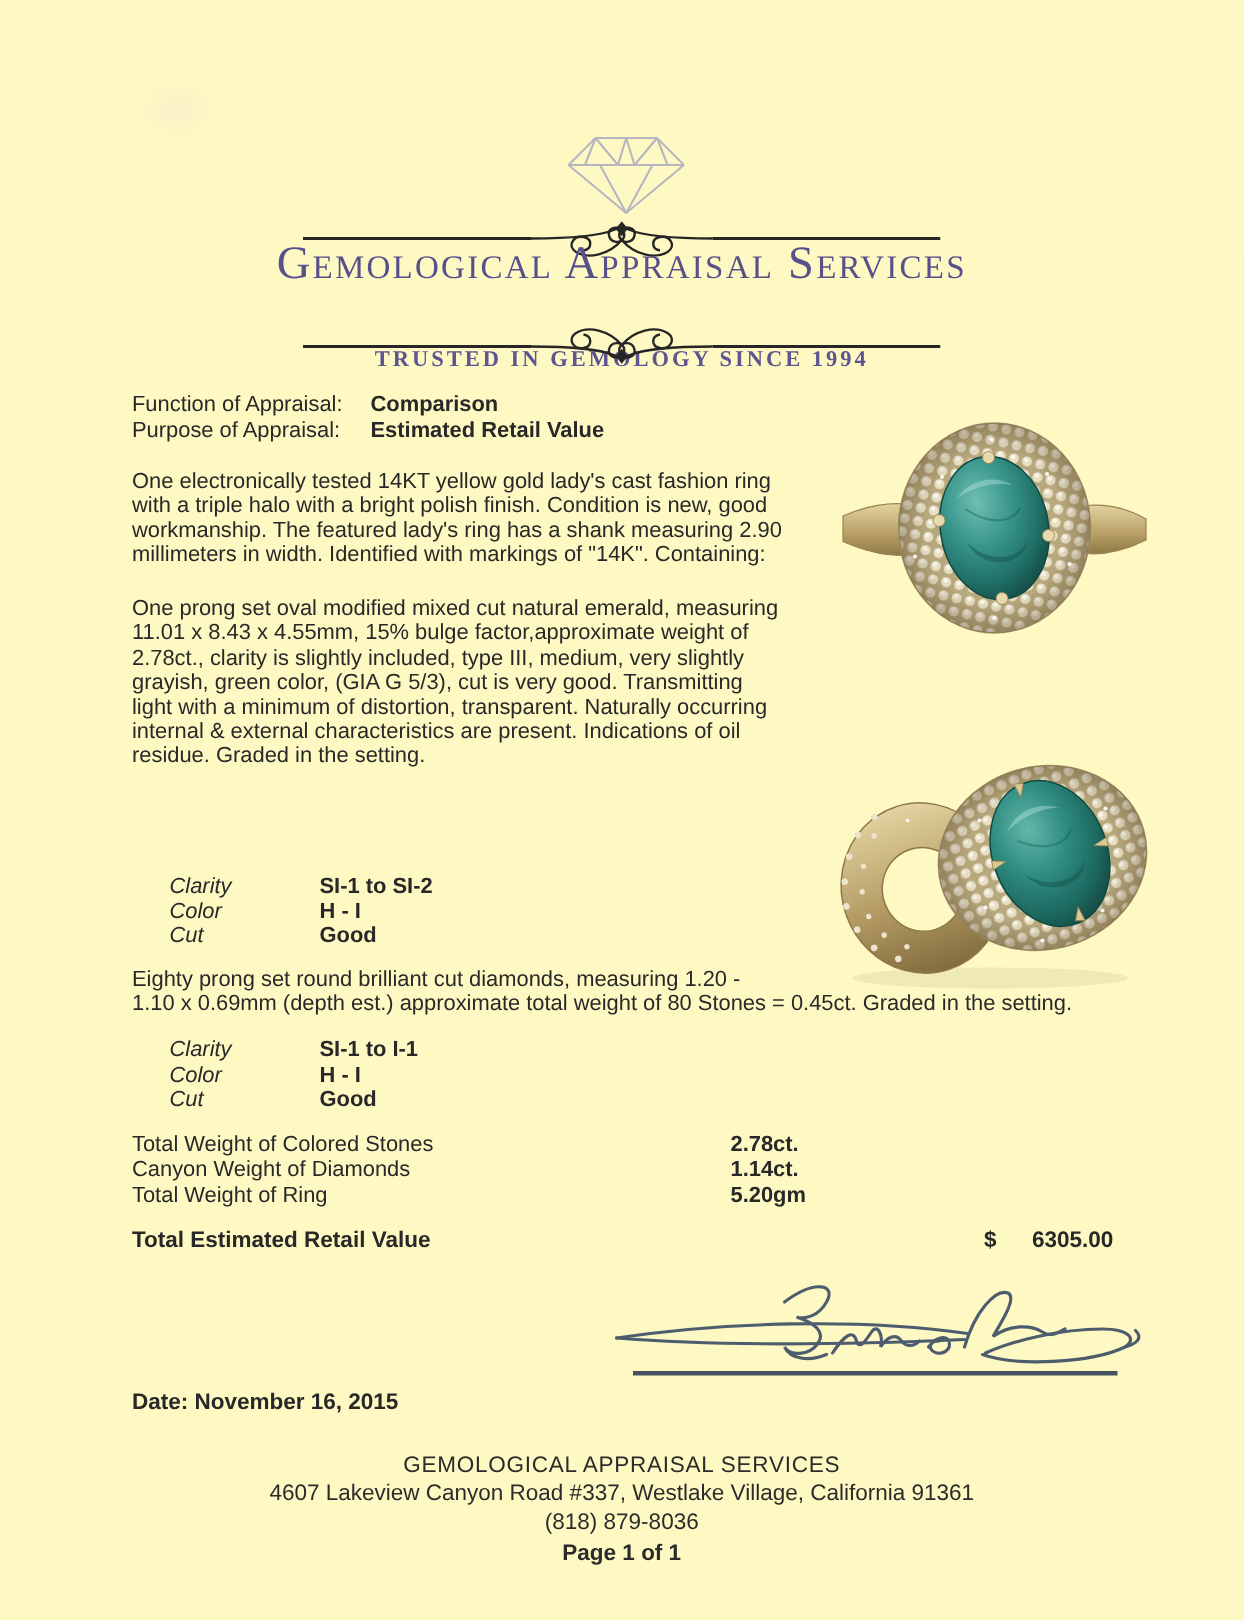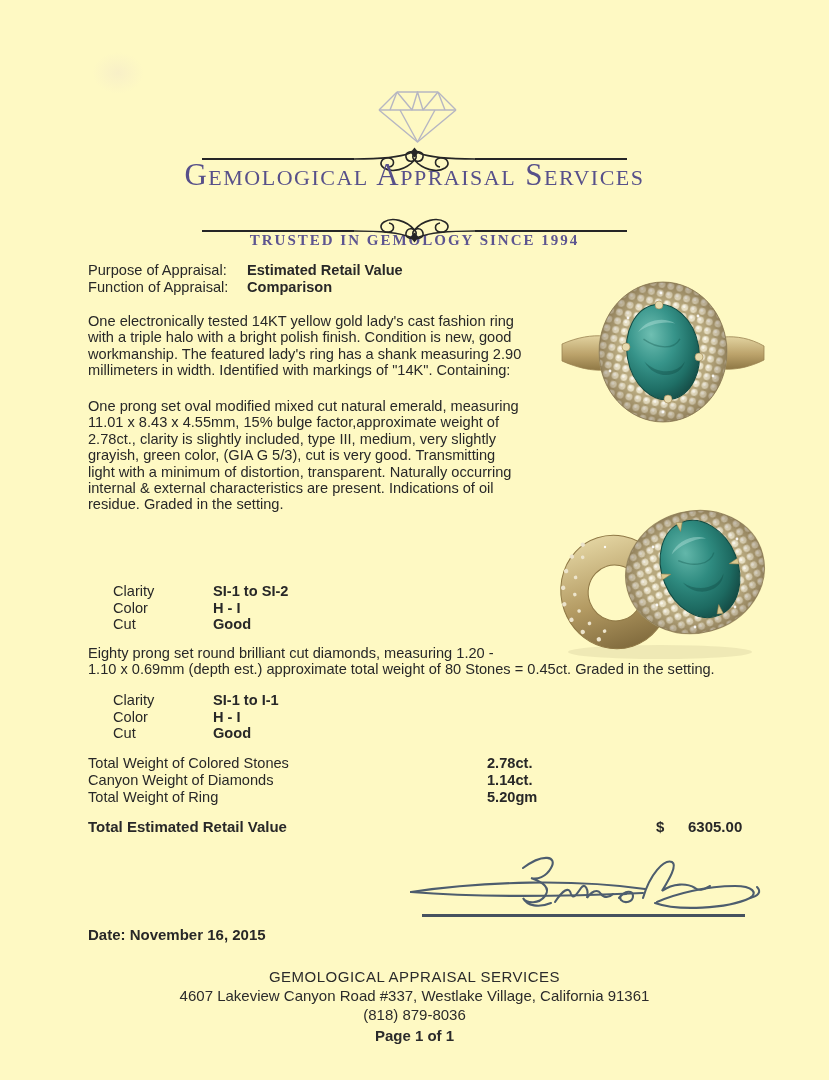--- a/index.html
+++ b/index.html
@@ -22,21 +22,21 @@
     font-family:"Liberation Serif",serif;
     font-size:15px;letter-spacing:2px;color:#5d5590;font-weight:600;line-height:17px;margin-top:38px;
   }
   
   .para{white-space:pre-line;font-size:14.6px;line-height:16.4px;}
   .meta-row{display:flex;font-size:14.6px;line-height:16.6px;}
   .meta-label{width:159px;}
   .b{font-weight:bold;}
   .grade-table{left:113px;font-size:14.6px;line-height:16.6px;}
   .grade-row{display:flex;}
-  .grade-label{width:100px;}
+  .grade-label{width:100px;font-style:italic;}
   .totals{left:88px;font-size:14.6px;line-height:17.2px;}
   .tot-row{display:flex;}
   .tot-label{width:399px;}
   .retail-label{left:88px;top:818px;font-size:15px;}
   .retail-cur{left:656px;top:818px;font-size:15px;}
   .retail-val{left:688px;top:818px;font-size:15px;}
   .sig-underline{left:422px;top:914px;width:323px;height:2.5px;background:#46525f;}
   .date-line{left:88px;top:926px;font-size:15px;}
   .signer-line{left:422px;top:926px;font-size:15px;}
   .footer-line{left:0;width:829px;text-align:center;font-size:15px;line-height:18px;color:#2b2b2b;}
@@ -93,26 +93,26 @@
           <path d="M152,13 C176,13 196,12 208,7 C216,4 222,6 221,11 C220,16 213,17 211,12 C210,8 214,5 218,6"></path>
           <path d="M212.5,14 C204,24 190,27 182,22 C176,18 180,11 187,12 C193,13 193,20 187,21"></path>
         </g>
       </g>
       <path d="M212.5,1.5 l4,5 -4,5 -4,-5 Z" fill="#262626" stroke="none"></path>
     </g>
   </svg>
 
   <div class="abs" style="left:88px;top:262px;">
     <div class="meta-row">
+      <span class="meta-label">Function of Appraisal:</span>
+      <span class="b">Comparison</span>
+    </div>
+    <div class="meta-row">
       <span class="meta-label">Purpose of Appraisal:</span>
       <span class="b">Estimated Retail Value</span>
-    </div>
-    <div class="meta-row">
-      <span class="meta-label">Function of Appraisal:</span>
-      <span class="b">Comparison</span>
     </div>
   </div>
 
   <div class="abs para" style="left:88px;top:313px;width:470px;">One electronically tested 14KT yellow gold lady's cast fashion ring
 with a triple halo with a bright polish finish. Condition is new, good
 workmanship. The featured lady's ring has a shank measuring 2.90
 millimeters in width. Identified with markings of "14K".  Containing:</div>
 
   <div class="abs para" style="left:88px;top:398px;width:470px;">One prong set oval modified mixed cut natural emerald, measuring
 11.01 x 8.43 x 4.55mm, 15% bulge factor,approximate weight of

